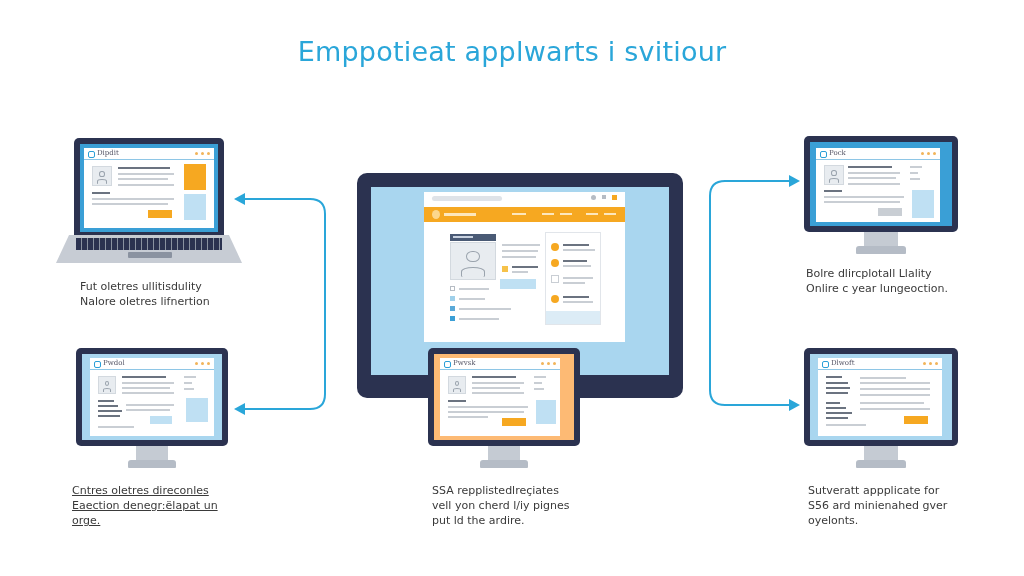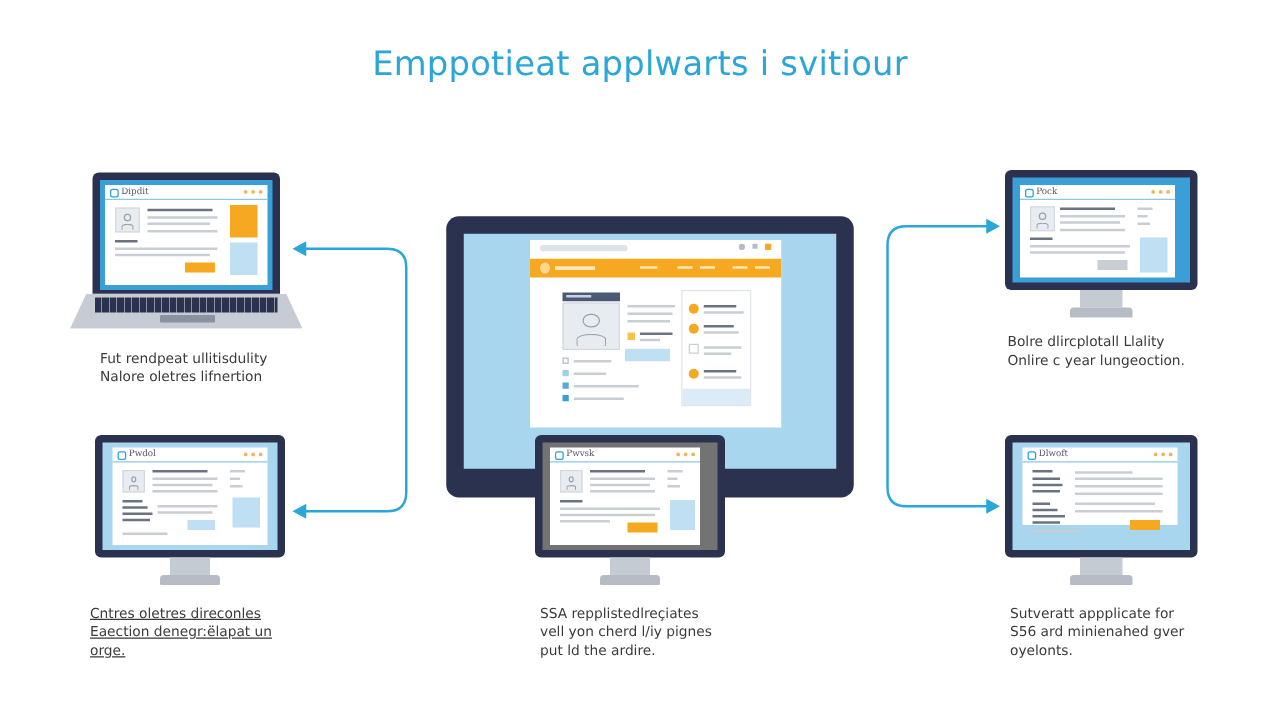--- a/index.html
+++ b/index.html
@@ -82,21 +82,21 @@
       <div class="btn-orange" style="left:64px;top:62px;width:24px;height:8px;"></div>
       <div class="block-orange" style="left:100px;top:16px;width:22px;height:26px;"></div>
       <div class="block-blue" style="left:100px;top:46px;width:22px;height:26px;"></div>
     </div>
   </div>
   <div style="position:absolute;left:0;top:97px;width:186px;height:28px;background:#c7ccd4;clip-path:polygon(7% 0,93% 0,100% 100%,0 100%);"></div>
   <div style="position:absolute;left:20px;top:100px;width:146px;height:12px;background:repeating-linear-gradient(90deg,#2b3250 0 5px,#8a92a0 5px 6px);"></div>
   <div style="position:absolute;left:72px;top:114px;width:44px;height:6px;background:#8a92a0;border-radius:1px;"></div>
 </div>
 <div class="caption" style="left:80px;top:279px;">
-  <div>Fut rendpeat ullitisdulity</div>
+  <div>Fut oletres ullitisdulity</div>
   <div>Nalore oletres lifnertion</div>
 </div>
 
 <div class="device" style="left:76px;top:348px;width:152px;height:122px;">
   <div class="bezel" style="left:0;top:0;width:152px;height:98px;"></div>
   <div class="screen" style="left:6px;top:6px;width:140px;height:86px;">
     <div class="page" style="left:8px;top:4px;width:124px;height:78px;">
       <div class="page-head">
         <div class="logo-box"></div>
         <div class="logo-text">Pwdol</div>
@@ -194,21 +194,21 @@
         <div class="line dark" style="left:17px;top:63px;width:26px;"></div>
         <div class="line" style="left:17px;top:68px;width:30px;"></div>
         <div style="position:absolute;left:0;top:78px;width:54px;height:13px;background:#dcecf6;"></div>
       </div>
     </div>
   </div>
 </div>
 
 <div class="device" style="left:428px;top:348px;width:152px;height:122px;">
   <div class="bezel" style="left:0;top:0;width:152px;height:98px;"></div>
-  <div class="screen" style="left:6px;top:6px;width:140px;height:86px;background:#737373;">
+  <div class="screen" style="left:6px;top:6px;width:140px;height:86px;background:#fdba74;">
     <div class="page" style="left:6px;top:4px;width:120px;height:78px;">
       <div class="page-head">
         <div class="logo-box"></div>
         <div class="logo-text">Pwvsk</div>
         <div class="dots">
             <span></span>
             <span></span>
             <span></span>
           </div>
       </div>
@@ -275,21 +275,21 @@
   <div class="stand-base" style="left:52px;top:110px;width:50px;height:8px;"></div>
 </div>
 <div class="caption" style="left:806px;top:266px;">
   <div>Bolre dlircplotall Llality</div>
   <div>Onlire c year lungeoction.</div>
 </div>
 
 <div class="device" style="left:804px;top:348px;width:154px;height:122px;">
   <div class="bezel" style="left:0;top:0;width:154px;height:98px;"></div>
   <div class="screen" style="left:6px;top:6px;width:142px;height:86px;">
-    <div class="page" style="left:8px;top:4px;width:124px;height:62px;padding-left:46px;">
+    <div class="page" style="left:8px;top:4px;width:124px;height:78px;padding-left:46px;">
       <div class="page-head">
         <div class="logo-box"></div>
         <div class="logo-text">Dlwoft</div>
         <div class="dots">
             <span></span>
             <span></span>
             <span></span>
           </div>
       </div>
       <div class="line dark" style="left:8px;top:18px;width:16px;"></div>

